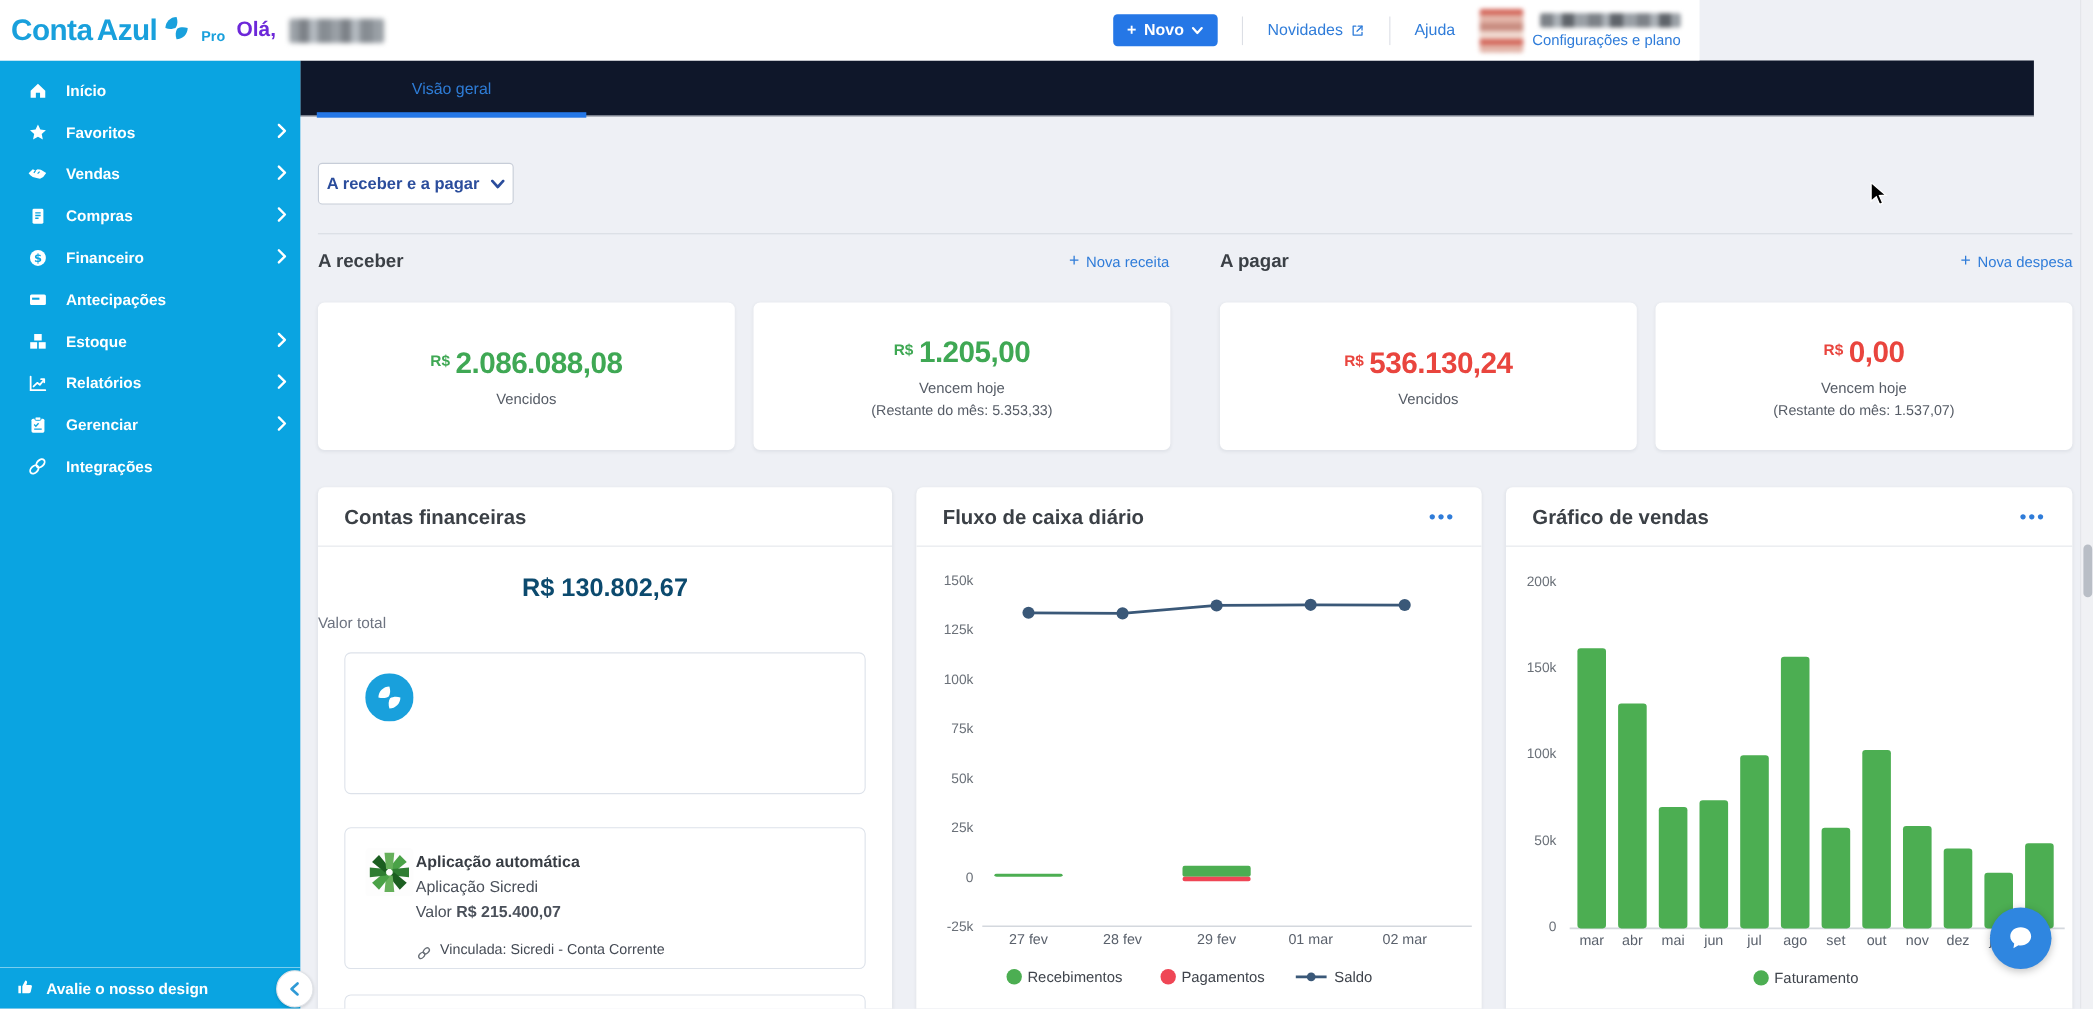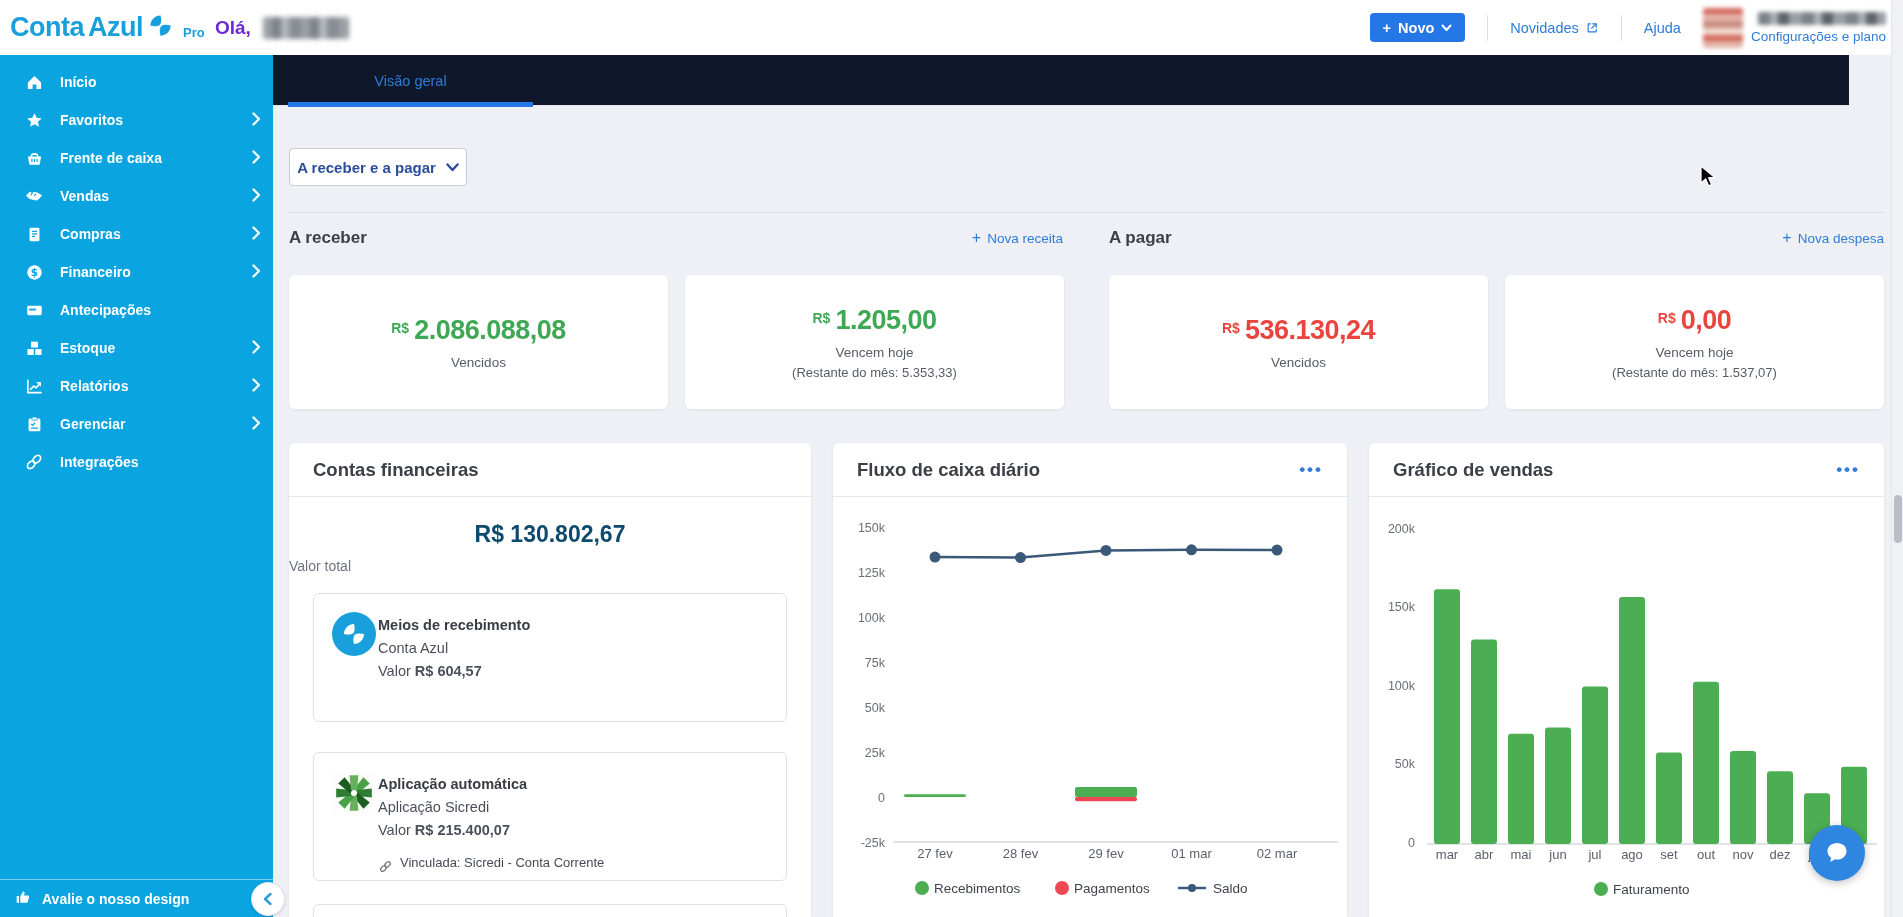--- a/index.html
+++ b/index.html
@@ -1,20 +1,20 @@
 <!DOCTYPE html>
 <html><head>
 <meta charset="utf-8">
 <style>
   * { margin:0; padding:0; box-sizing:border-box; }
   html,body { width:1903px; height:917px; }
   body { position:relative; overflow:hidden; background:#eef0f5; font-family:"Liberation Sans","DejaVu Sans",sans-serif; color:#3b4046; }
 
   
-  #header { position:absolute; left:0; top:0; width:1903px; height:55px; background:#fff; z-index:30; }
+  #header { position:absolute; left:0; top:0; width:1545px; height:55px; background:#fff; z-index:30; }
   #logo { position:absolute; left:10px; top:0; height:55px; display:flex; align-items:center; gap:4px; }
   .logo-word { font-size:27px; font-weight:700; color:#19a0dc; letter-spacing:-0.5px; }
   .logo-pro { font-size:13px; font-weight:700; color:#19a0dc; margin-left:5px; margin-top:10px; }
   #greeting { position:absolute; left:215px; top:0; height:55px; display:flex; align-items:center; gap:12px; font-size:19px; font-weight:700; color:#6d28d9; }
   .blur-block { width:86px; height:22px; border-radius:2px; filter:blur(2.5px);
      background:repeating-linear-gradient(90deg,#9aa0a6 0 9px,#7d8288 9px 18px,#b3b9bf 18px 26px,#878d93 26px 38px); }
   #hdr-right { position:absolute; right:17px; top:0; height:55px; display:flex; align-items:center; gap:22px; }
   #novo-btn { display:flex; align-items:center; gap:7px; background:#2577e6; color:#fff; font-size:14.5px; font-weight:700; border:none; border-radius:4px; height:29px; padding:0 13px; cursor:pointer; }
   .hdr-sep { width:1px; height:26px; background:#dcdfe5; }
   .hdr-link { color:#2f7cd9; font-size:14.5px; text-decoration:none; display:flex; align-items:center; gap:6px; }
@@ -145,33 +145,20 @@
             <path d="M10 2.3 L12.3 7.2 L17.6 7.8 L13.6 11.4 L14.7 16.7 L10 13.9 L5.3 16.7 L6.4 11.4 L2.4 7.8 L7.7 7.2 Z" fill="#fff"></path>
           </svg>
         </span>
         <span>Favoritos</span>
         <span class="side-chev"><svg width="9" height="14" viewBox="0 0 9 14">
             <path d="M1.5 1.5 L7 7 L1.5 12.5" stroke="#fff" stroke-width="2.2" fill="none" stroke-linecap="round" stroke-linejoin="round"></path>
           </svg></span>
       </div>
       <div class="side-item">
         <span class="icn">
-          <svg width="19" height="19" viewBox="0 0 20 20">
-            <path d="M6.5 8.5 C6.5 4 13.5 4 13.5 8.5" stroke="#fff" stroke-width="1.6" fill="none"></path>
-            <path d="M3 8 H17 L15.4 16.5 H4.6 Z" fill="#fff"></path>
-            <path d="M7.3 10.2 v3.6 M10 10.2 v3.6 M12.7 10.2 v3.6" stroke="#0aa4e1" stroke-width="1.2"></path>
-          </svg>
-        </span>
-        <span>Frente de caixa</span>
-        <span class="side-chev"><svg width="9" height="14" viewBox="0 0 9 14">
-            <path d="M1.5 1.5 L7 7 L1.5 12.5" stroke="#fff" stroke-width="2.2" fill="none" stroke-linecap="round" stroke-linejoin="round"></path>
-          </svg></span>
-      </div>
-      <div class="side-item">
-        <span class="icn">
           <svg width="20" height="20" viewBox="0 0 20 20">
             <path d="M2 9.5 L5.8 5.8 L8.4 6.9 L10.2 5.8 L13.2 6.4 L18 9.2 L15.3 12.8 L12.4 14.6 L9.3 13.9 L5.8 12.9 L3.6 11.3 Z" fill="#fff"></path>
             <path d="M8.4 6.9 L6.8 9.2 M10.2 9.8 L12 8" stroke="#0aa4e1" stroke-width="1.1" fill="none"></path>
           </svg>
         </span>
         <span>Vendas</span>
         <span class="side-chev"><svg width="9" height="14" viewBox="0 0 9 14">
             <path d="M1.5 1.5 L7 7 L1.5 12.5" stroke="#fff" stroke-width="2.2" fill="none" stroke-linecap="round" stroke-linejoin="round"></path>
           </svg></span>
       </div>
@@ -339,25 +326,20 @@
   </div>
   <div id="acct-total">R$ 130.802,67</div>
   <div id="acct-total-label">Valor total</div>
   <div id="acct-list">
       <div class="acct-card" style="top: 150px; height: 129px;">
         <span class="acct-logo"><svg width="44" height="44" viewBox="0 0 44 44">
             <circle cx="22" cy="22" r="22" fill="#19a0dc"></circle>
             <path d="M12 22 C12 16.5 16.5 12 22 12 C23 15.2 23 18.5 21.4 21.2 C18.8 22.8 15.4 23 12 22 Z" fill="#fff"></path>
             <path d="M32 22 C32 27.5 27.5 32 22 32 C21 28.8 21 25.5 22.6 22.8 C25.2 21.2 28.6 21 32 22 Z" fill="#fff"></path>
           </svg></span>
-        <div class="acct-text">
-          <div class="acct-name">Meios de recebimento</div>
-          <div>Conta Azul</div>
-          <div><span>Valor</span> <b>R$ 604,57</b></div>
-        </div>
       </div>
       <div class="acct-card" style="top: 309px; height: 129px;">
         <span class="acct-logo"><svg width="44" height="44" viewBox="0 0 44 44">
             <rect width="44" height="44" rx="4" fill="#fdfdfd"></rect>
             <g transform="translate(22,22) scale(1.05)">
               <path d="M0 -4 L9 -15 L15 -9 L4 0 Z" fill="#4aa247" transform="rotate(0)"></path>
               <path d="M0 -4 L9 -15 L15 -9 L4 0 Z" fill="#2e7d32" transform="rotate(45)"></path>
               <path d="M0 -4 L9 -15 L15 -9 L4 0 Z" fill="#1b5e20" transform="rotate(90)"></path>
               <path d="M0 -4 L9 -15 L15 -9 L4 0 Z" fill="#66b05b" transform="rotate(135)"></path>
               <path d="M0 -4 L9 -15 L15 -9 L4 0 Z" fill="#4aa247" transform="rotate(180)"></path>

